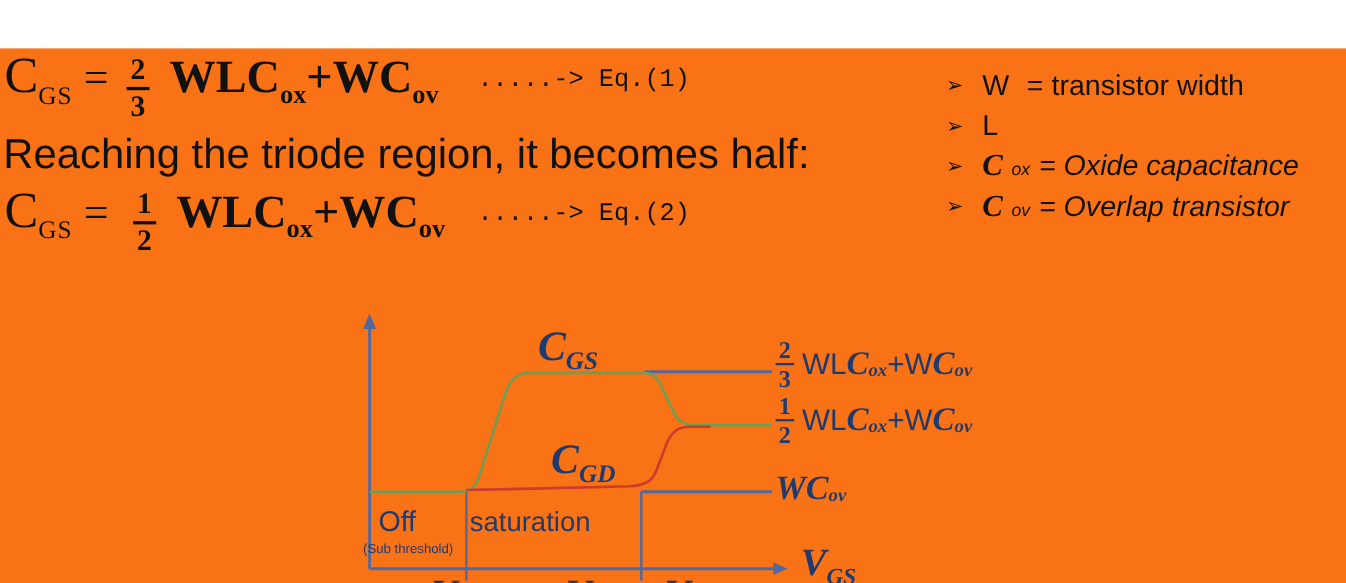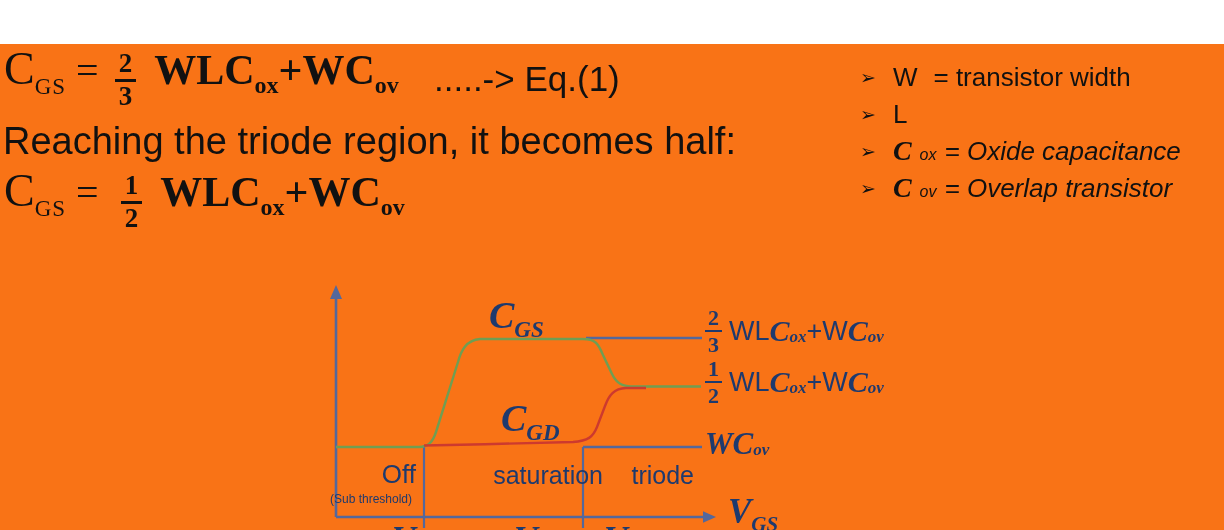--- a/index.html
+++ b/index.html
@@ -12,22 +12,22 @@
   .eq-lhs sub{font-size:23px;line-height:0;letter-spacing:1px;}
   .eq-equals{font-family:"Liberation Serif",serif;font-size:40px;margin:0 8px 0 10px;}
   .frac{display:inline-flex;flex-direction:column;align-items:center;align-self:center;
         font-family:"Liberation Serif",serif;font-weight:bold;font-size:27px;line-height:1.02;
         margin:0 8px;transform:translateY(3px);}
   .frac .num{border-bottom:3px solid #111;padding:0 4px 1px;}
   .frac .den{padding:1px 4px 0;}
   .eq-math{font-family:"Liberation Serif",serif;font-weight:bold;
            font-size:42px;line-height:1;margin-left:10px;}
   .eq-math sub{font-size:24px;line-height:0;}
-  .eq-ref{position:absolute;left:430px;top:13px;font-family:Liberation Sans, sans-serif;
-          font-size:35px;}
+  .eq-ref{position:absolute;left:430px;top:13px;font-family:Liberation Mono, monospace;
+          font-size:23px;}
   .sentence{position:absolute;left:3px;top:76px;font-family:Liberation Sans, sans-serif;
             font-size:38px;white-space:nowrap;}
 
   
   .legend{position:absolute;left:860px;top:18px;font-family:"Liberation Sans",sans-serif;
           font-size:26px;color:#111;}
   .legend-row{display:flex;align-items:baseline;height:36.5px;white-space:nowrap;}
   .legend-bullet{font-size:19px;margin-right:17px;position:relative;top:-2px;}
   .legend-row .base{margin-right:8px;}
   .legend-row.ital{font-style:italic;}
@@ -45,21 +45,21 @@
   .level-frac{display:inline-flex;flex-direction:column;align-items:center;
               font-family:"Liberation Serif",serif;font-weight:bold;font-size:22px;line-height:1.05;
               margin-right:7px;}
   .level-frac .num{border-bottom:2.5px solid #1e3a6e;padding:0 3px 1px;}
   .level-frac .den{padding:1px 3px 0;}
   .mathc{font-family:"Liberation Serif",serif;font-style:italic;font-weight:bold;font-size:30px;}
   .level-row sub{font-size:17px;line-height:0;position:relative;top:6px;font-style:italic;
                  font-family:"Liberation Serif",serif;font-weight:bold;}
   .wcov{font-family:"Liberation Serif",serif;font-style:italic;font-weight:bold;font-size:31px;}
   .region-label{position:absolute;font-family:"Liberation Sans",sans-serif;color:#1e3a6e;
-                font-size:25px;text-align:right;line-height:1;}
+                font-size:25px;text-align:left;line-height:1;}
   .region-note{position:absolute;font-family:"Liberation Sans",sans-serif;color:#1e3a6e;
                font-size:12px;text-align:left;line-height:1;}
   .tick-label{position:absolute;font-family:"Liberation Serif",serif;font-style:italic;
               font-weight:bold;font-size:35px;color:#1e3a6e;line-height:1;white-space:nowrap;}
   .tick-label sub{font-size:21px;line-height:0;}
 </style>
 </head>
 <body>
 
 <div class="canvas">
@@ -78,20 +78,21 @@
   <div class="sentence">Reaching the triode region, it becomes half:</div>
 
   <div class="eq-line" style="left:4px;top:124px;height:62px;">
     <span class="eq-lhs"><span>C</span><sub>GS</sub></span>
     <span class="eq-equals">=</span>
     <span class="frac" style="margin-left:14px;">
       <span class="num">1</span>
       <span class="den">2</span>
     </span>
     <span class="eq-math"><span>WLC</span><sub>ox</sub><span>+WC</span><sub>ov</sub></span>
+    <span class="eq-ref">.....-&gt; Eq.(2)</span>
   </div>
 
   <div class="legend">
     <div class="legend-row">
       <span class="legend-bullet">➢</span>
       <span class="base">W</span>
         <sub></sub>
       <span>= transistor width</span>
     </div>
     <div class="legend-row">
@@ -159,19 +160,18 @@
       <sub>ov</sub>
   </div>
   <div class="level-row" style="left:705px;top:384px;">
     <span class="wcov">WC</span>
       <sub>ov</sub>
   </div>
 
   <div class="region-label" style="left:344px;top:417px;width:72px;font-size:26px;">Off</div>
   <div class="region-note" style="left:330px;top:449px;width:100px;">(Sub threshold)</div>
   <div class="region-label" style="left:427px;top:419px;width:176px;">saturation</div>
-  <div class="region-label" style="left:584px;top:419px;width:110px;">triode</div>
 
   <div class="tick-label" style="left:392px;top:478px;"><span>V</span><sub>TH</sub></div>
   <div class="tick-label" style="left:514px;top:478px;"><span>V</span><sub>TH</sub> <span>+</span> <span>V</span><sub>DS</sub></div>
   <div class="tick-label" style="left:728px;top:450px;"><span>V</span><sub>GS</sub></div>
 
 </div>
 
 </body></html>

